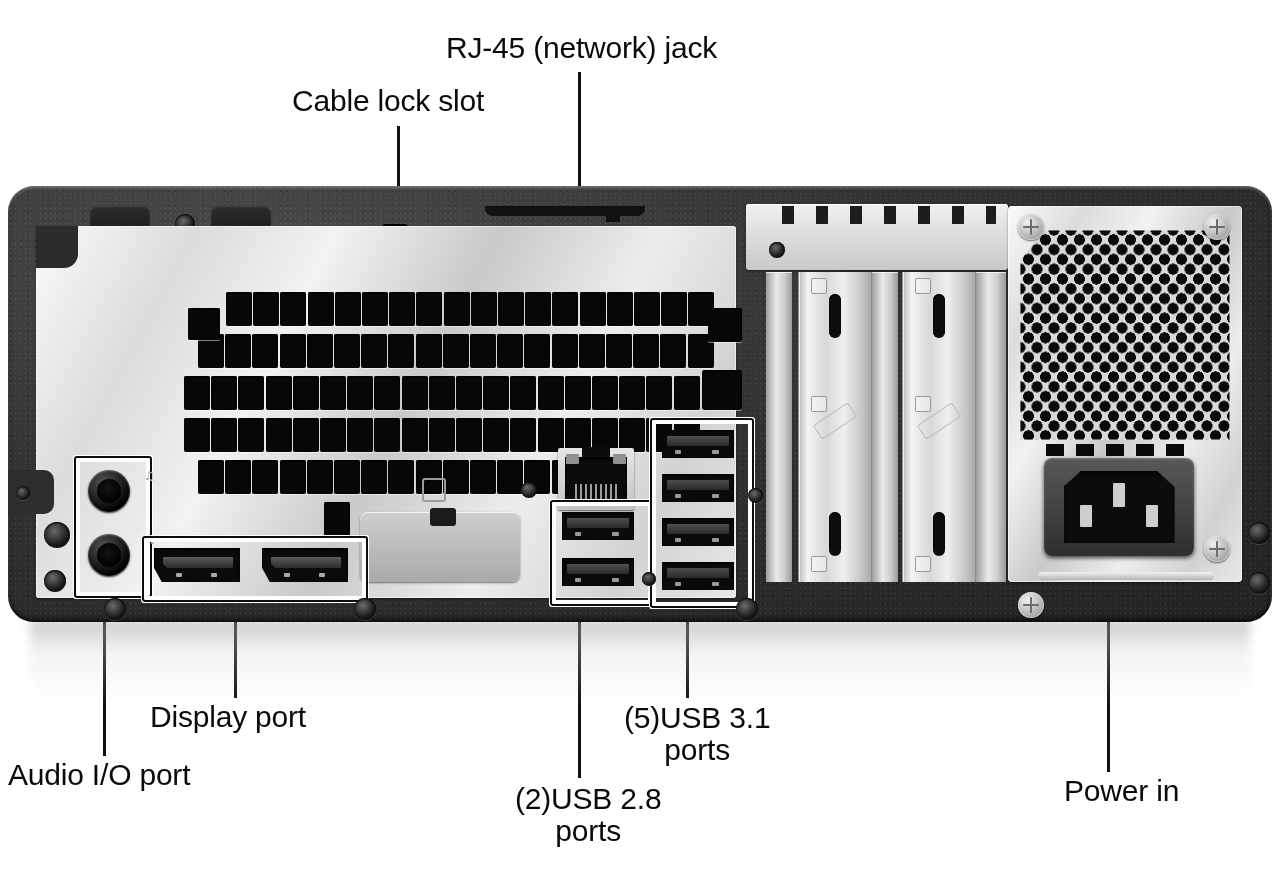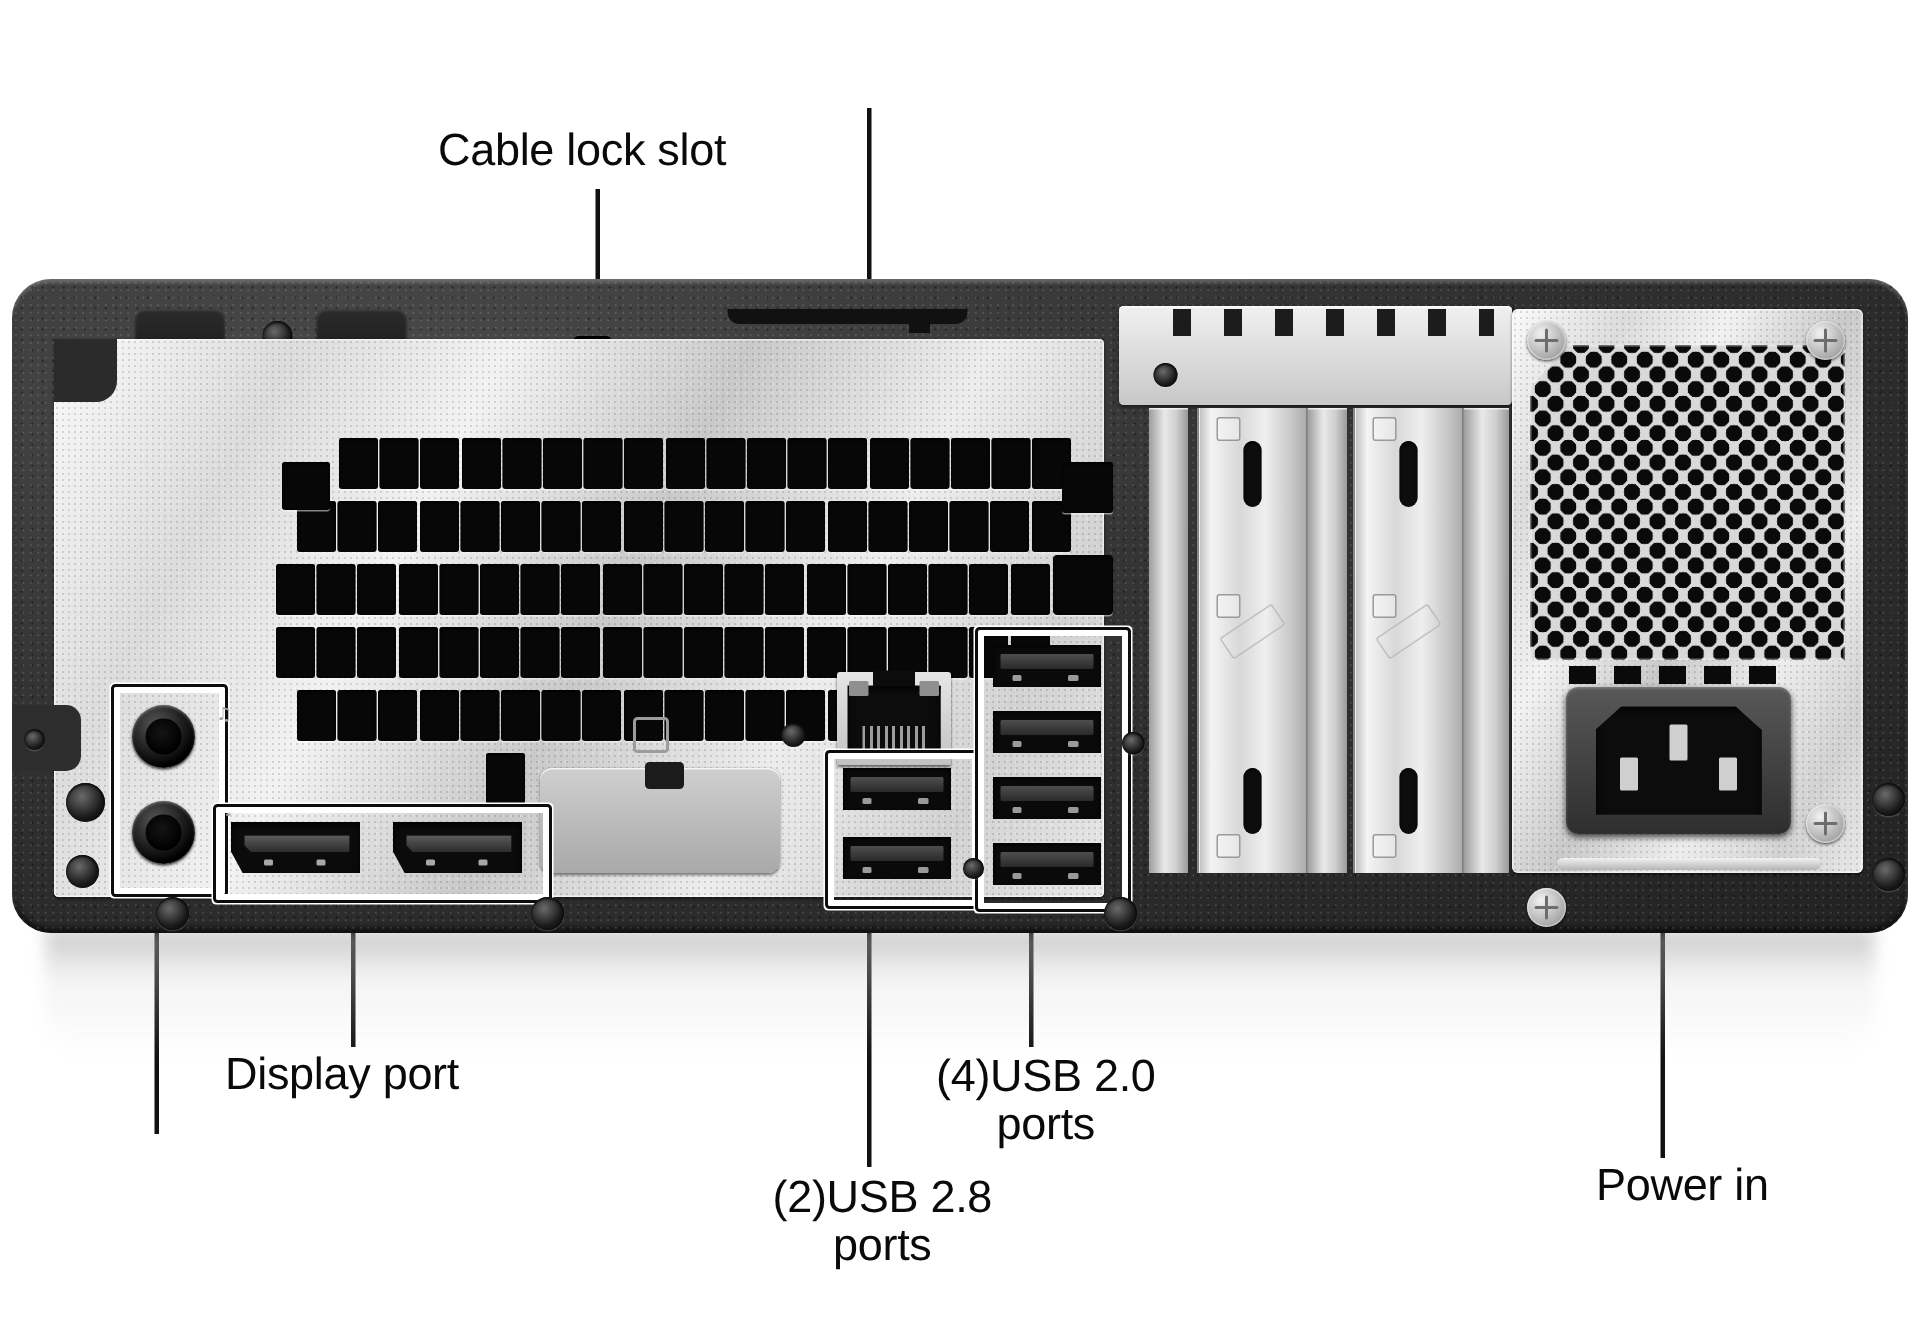--- a/index.html
+++ b/index.html
@@ -289,30 +289,32 @@
   .icon-mark{
     position:absolute;color:#9f9f9f;font-size:12px;line-height:1;
     font-family:"DejaVu Sans",sans-serif;
   }
 </style>
 </head>
 <body>
 
 <div id="stage">
 
+  <div class="label" style="left:446px; top:32px;">RJ-45 (network) jack</div>
 
   <div class="label" style="left:292px; top:85px;">Cable lock slot</div>
 
   <div class="label" style="left:150px; top:701px;">Display port</div>
 
+  <div class="label" style="left:8px; top:759px;">Audio I/O port</div>
 
   <div class="label ctr" style="left:515px; top:783px;">(2)USB 2.8
 ports</div>
 
-  <div class="label ctr" style="left:624px; top:702px;">(4)USB 2.0
+  <div class="label ctr" style="left:624px; top:702px;">(5)USB 3.1
 ports</div>
 
   <div class="label" style="left:1064px; top:775px;">Power in</div>
 
   <div class="leader" style="left:397px; top:126px; height:110px;"></div>
   <div class="leader" style="left:578px; top:72px; height:370px;"></div>
   <div class="leader" style="left:103px; top:596px; height:160px;"></div>
   <div class="leader" style="left:234px; top:594px; height:104px;"></div>
   <div class="leader" style="left:578px; top:596px; height:182px;"></div>
   <div class="leader" style="left:686px; top:596px; height:102px;"></div>

